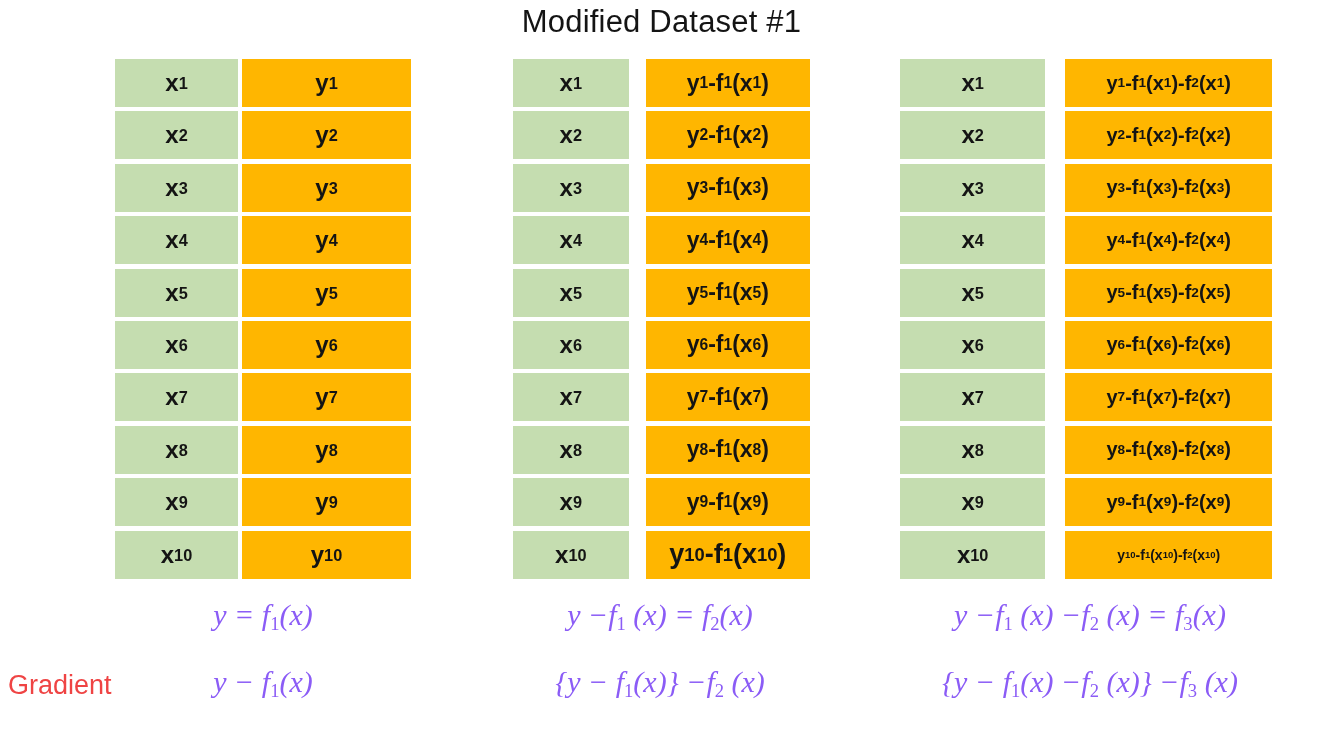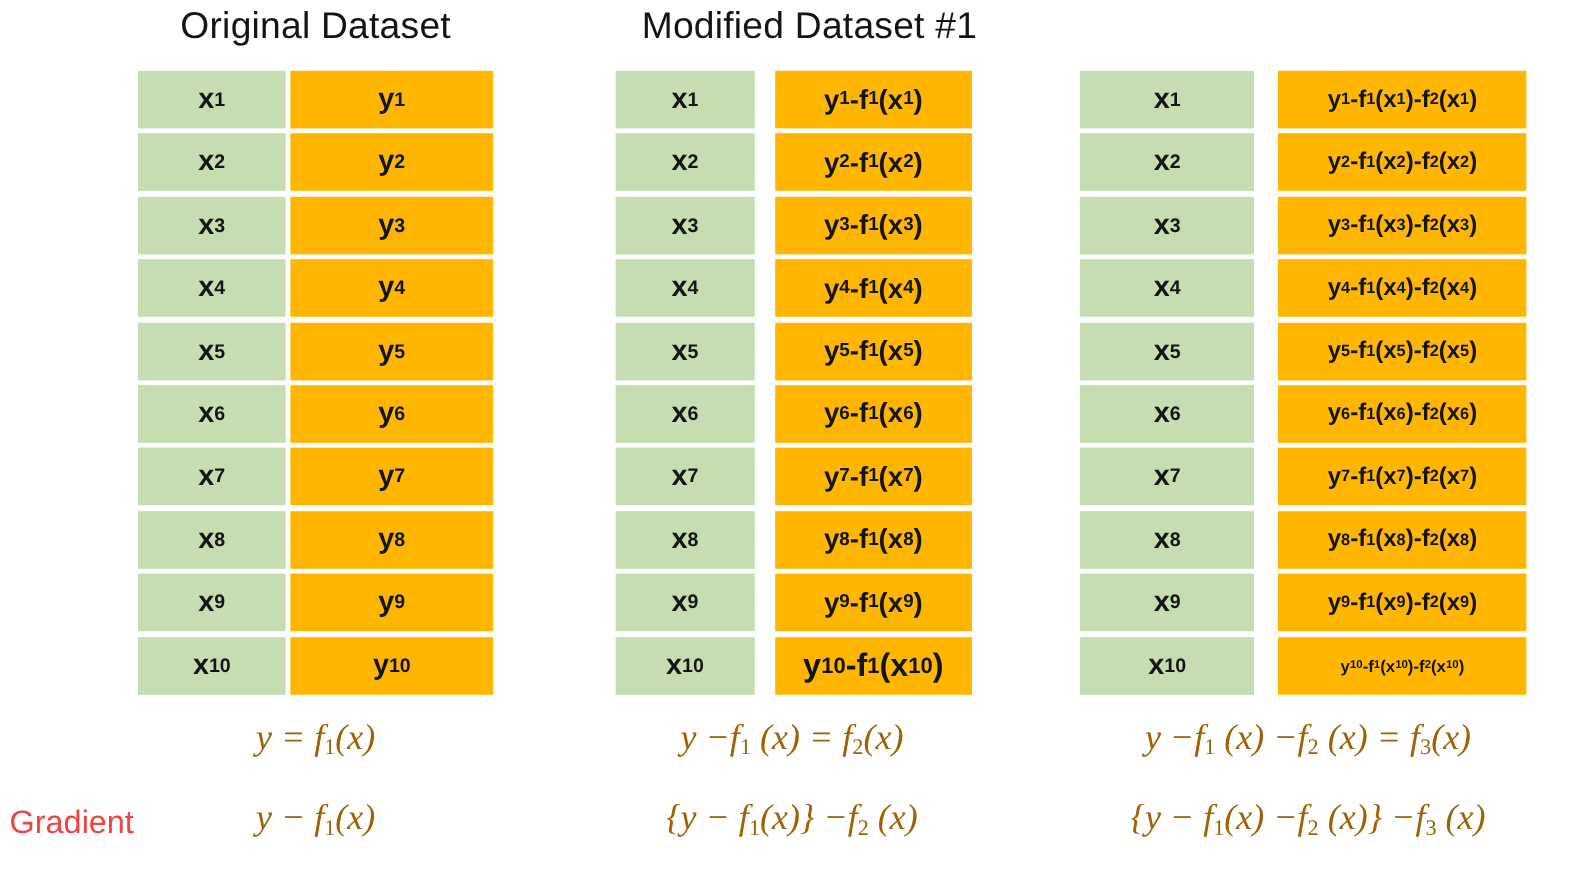--- a/index.html
+++ b/index.html
@@ -29,21 +29,21 @@
     top: 0;
     text-align: center;
     font-size: 31px;
     font-weight: 400;
     letter-spacing: 0.2px;
     color: #141414;
     white-space: nowrap;
     font-family: "Liberation Sans", sans-serif;
   }
   .title-0 { left: 115px;  width: 296px; }
-  .title-1 { left: 526px;  width: 297px; }
+  .title-1 { left: 513px;  width: 297px; }
   .title-2 { left: 900px;  width: 372px; }
 
   
   .table {
     position: absolute;
     top: 59px;
   }
   .table-0 { left: 115px; width: 296px; }
   .table-1 { left: 513px; width: 297px; }
   .table-2 { left: 900px; width: 372px; }
@@ -90,21 +90,21 @@
   }
 
   
   .eq {
     position: absolute;
     text-align: center;
     white-space: nowrap;
     font-family: "Liberation Serif", serif;
     font-style: italic;
     font-size: 30px;
-    color: #a16207;
+    color: #8b5cf6;
   }
   .eq-row-1 { top: 598px; height: 40px; }
   .eq-row-2 { top: 665px; height: 40px; }
 
   .eq-col-0 { left: 115px; width: 296px; }
   .eq-col-1 { left: 490px; width: 340px; }
   .eq-col-2 { left: 880px; width: 420px; font-family: Liberation Serif, serif; }
 
   .eq sub {
     font-size: 0.62em;
@@ -121,21 +121,20 @@
     font-size: 27px;
     font-family: "Liberation Sans", sans-serif;
     color: #ef4444;
     white-space: nowrap;
   }
 </style>
 </head>
 <body>
 
 <div class="titles">
-  <div class="title title-0">Original Dataset</div>
   <div class="title title-1">Modified Dataset #1</div>
 </div>
 
 <div class="table table-0">
     <div class="row">
       <div class="cell cell-x">x<sub>1</sub></div>
       <div class="cell cell-y">y<sub>1</sub></div>
     </div>
     <div class="row">
       <div class="cell cell-x">x<sub>2</sub></div>

